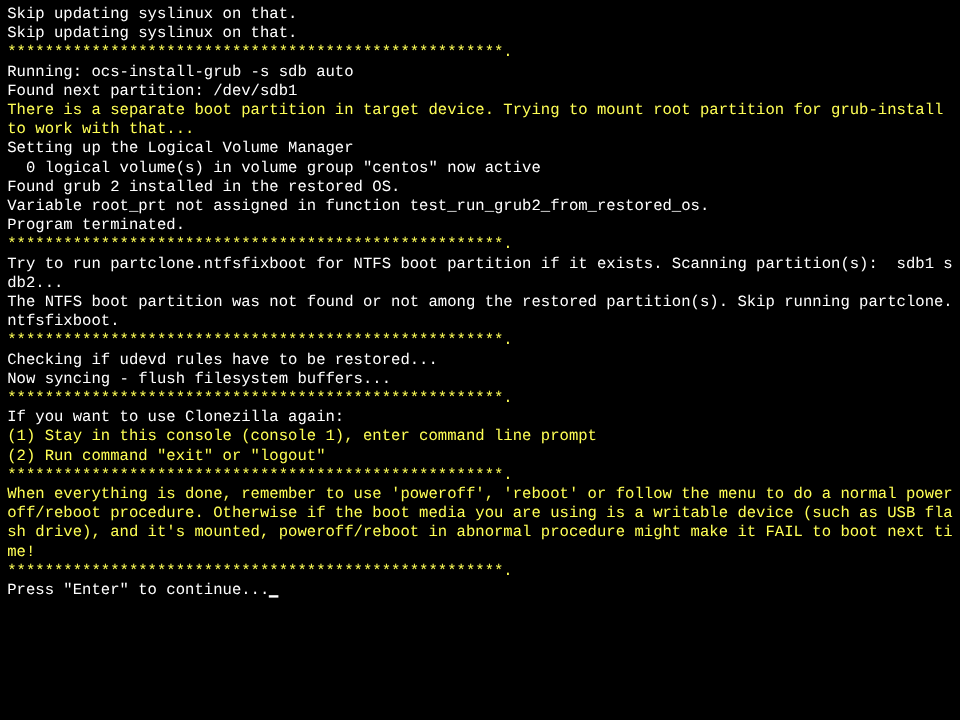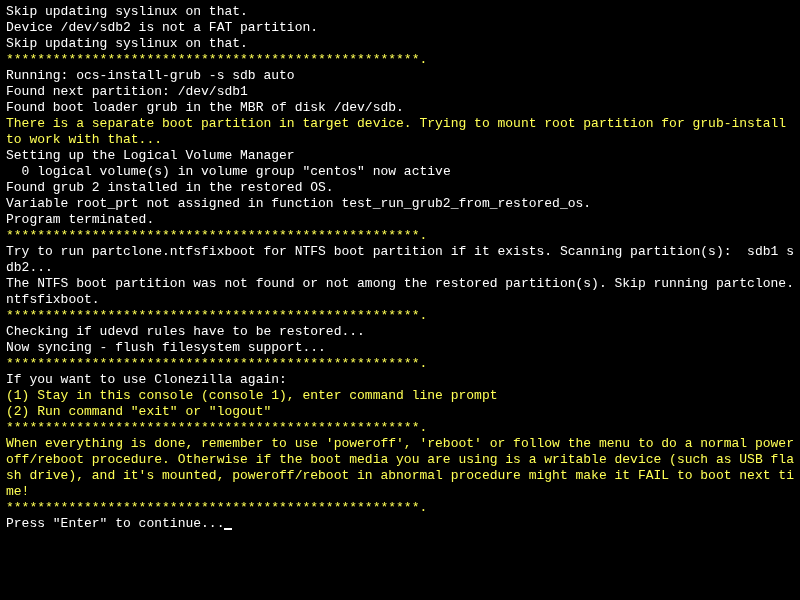--- a/index.html
+++ b/index.html
@@ -24,38 +24,36 @@
       background: #fff;
       vertical-align: bottom;
       margin-bottom: 2px;
     }
   </style>
 </head>
 <body>
 
 <div id="terminal">
     <div class="line white">Skip updating syslinux on that.</div>
-    <div class="line white">Device /dev/sdb2 is not a FAT partition.</div>
     <div class="line white">Skip updating syslinux on that.</div>
     <div class="line yellow">*****************************************************.</div>
     <div class="line white">Running: ocs-install-grub -s sdb auto</div>
     <div class="line white">Found next partition: /dev/sdb1</div>
-    <div class="line white">Found boot loader grub in the MBR of disk /dev/sdb.</div>
     <div class="line yellow">There is a separate boot partition in target device. Trying to mount root partition for grub-install to work with that...</div>
     <div class="line white">Setting up the Logical Volume Manager</div>
     <div class="line white">  0 logical volume(s) in volume group "centos" now active</div>
     <div class="line white">Found grub 2 installed in the restored OS.</div>
     <div class="line white">Variable root_prt not assigned in function test_run_grub2_from_restored_os.</div>
     <div class="line white">Program terminated.</div>
     <div class="line yellow">*****************************************************.</div>
     <div class="line white">Try to run partclone.ntfsfixboot for NTFS boot partition if it exists. Scanning partition(s):  sdb1 sdb2...</div>
     <div class="line white">The NTFS boot partition was not found or not among the restored partition(s). Skip running partclone.ntfsfixboot.</div>
     <div class="line yellow">*****************************************************.</div>
     <div class="line white">Checking if udevd rules have to be restored...</div>
-    <div class="line white">Now syncing - flush filesystem support...</div>
+    <div class="line white">Now syncing - flush filesystem buffers...</div>
     <div class="line white"></div>
     <div class="line yellow">*****************************************************.</div>
     <div class="line white">If you want to use Clonezilla again:</div>
     <div class="line yellow">(1) Stay in this console (console 1), enter command line prompt</div>
     <div class="line yellow">(2) Run command "exit" or "logout"</div>
     <div class="line yellow">*****************************************************.</div>
     <div class="line yellow">When everything is done, remember to use 'poweroff', 'reboot' or follow the menu to do a normal poweroff/reboot procedure. Otherwise if the boot media you are using is a writable device (such as USB flash drive), and it's mounted, poweroff/reboot in abnormal procedure might make it FAIL to boot next time!</div>
     <div class="line yellow">*****************************************************.</div>
     <div class="line white">Press "Enter" to continue...<span class="cursor"></span></div>
   </div>

